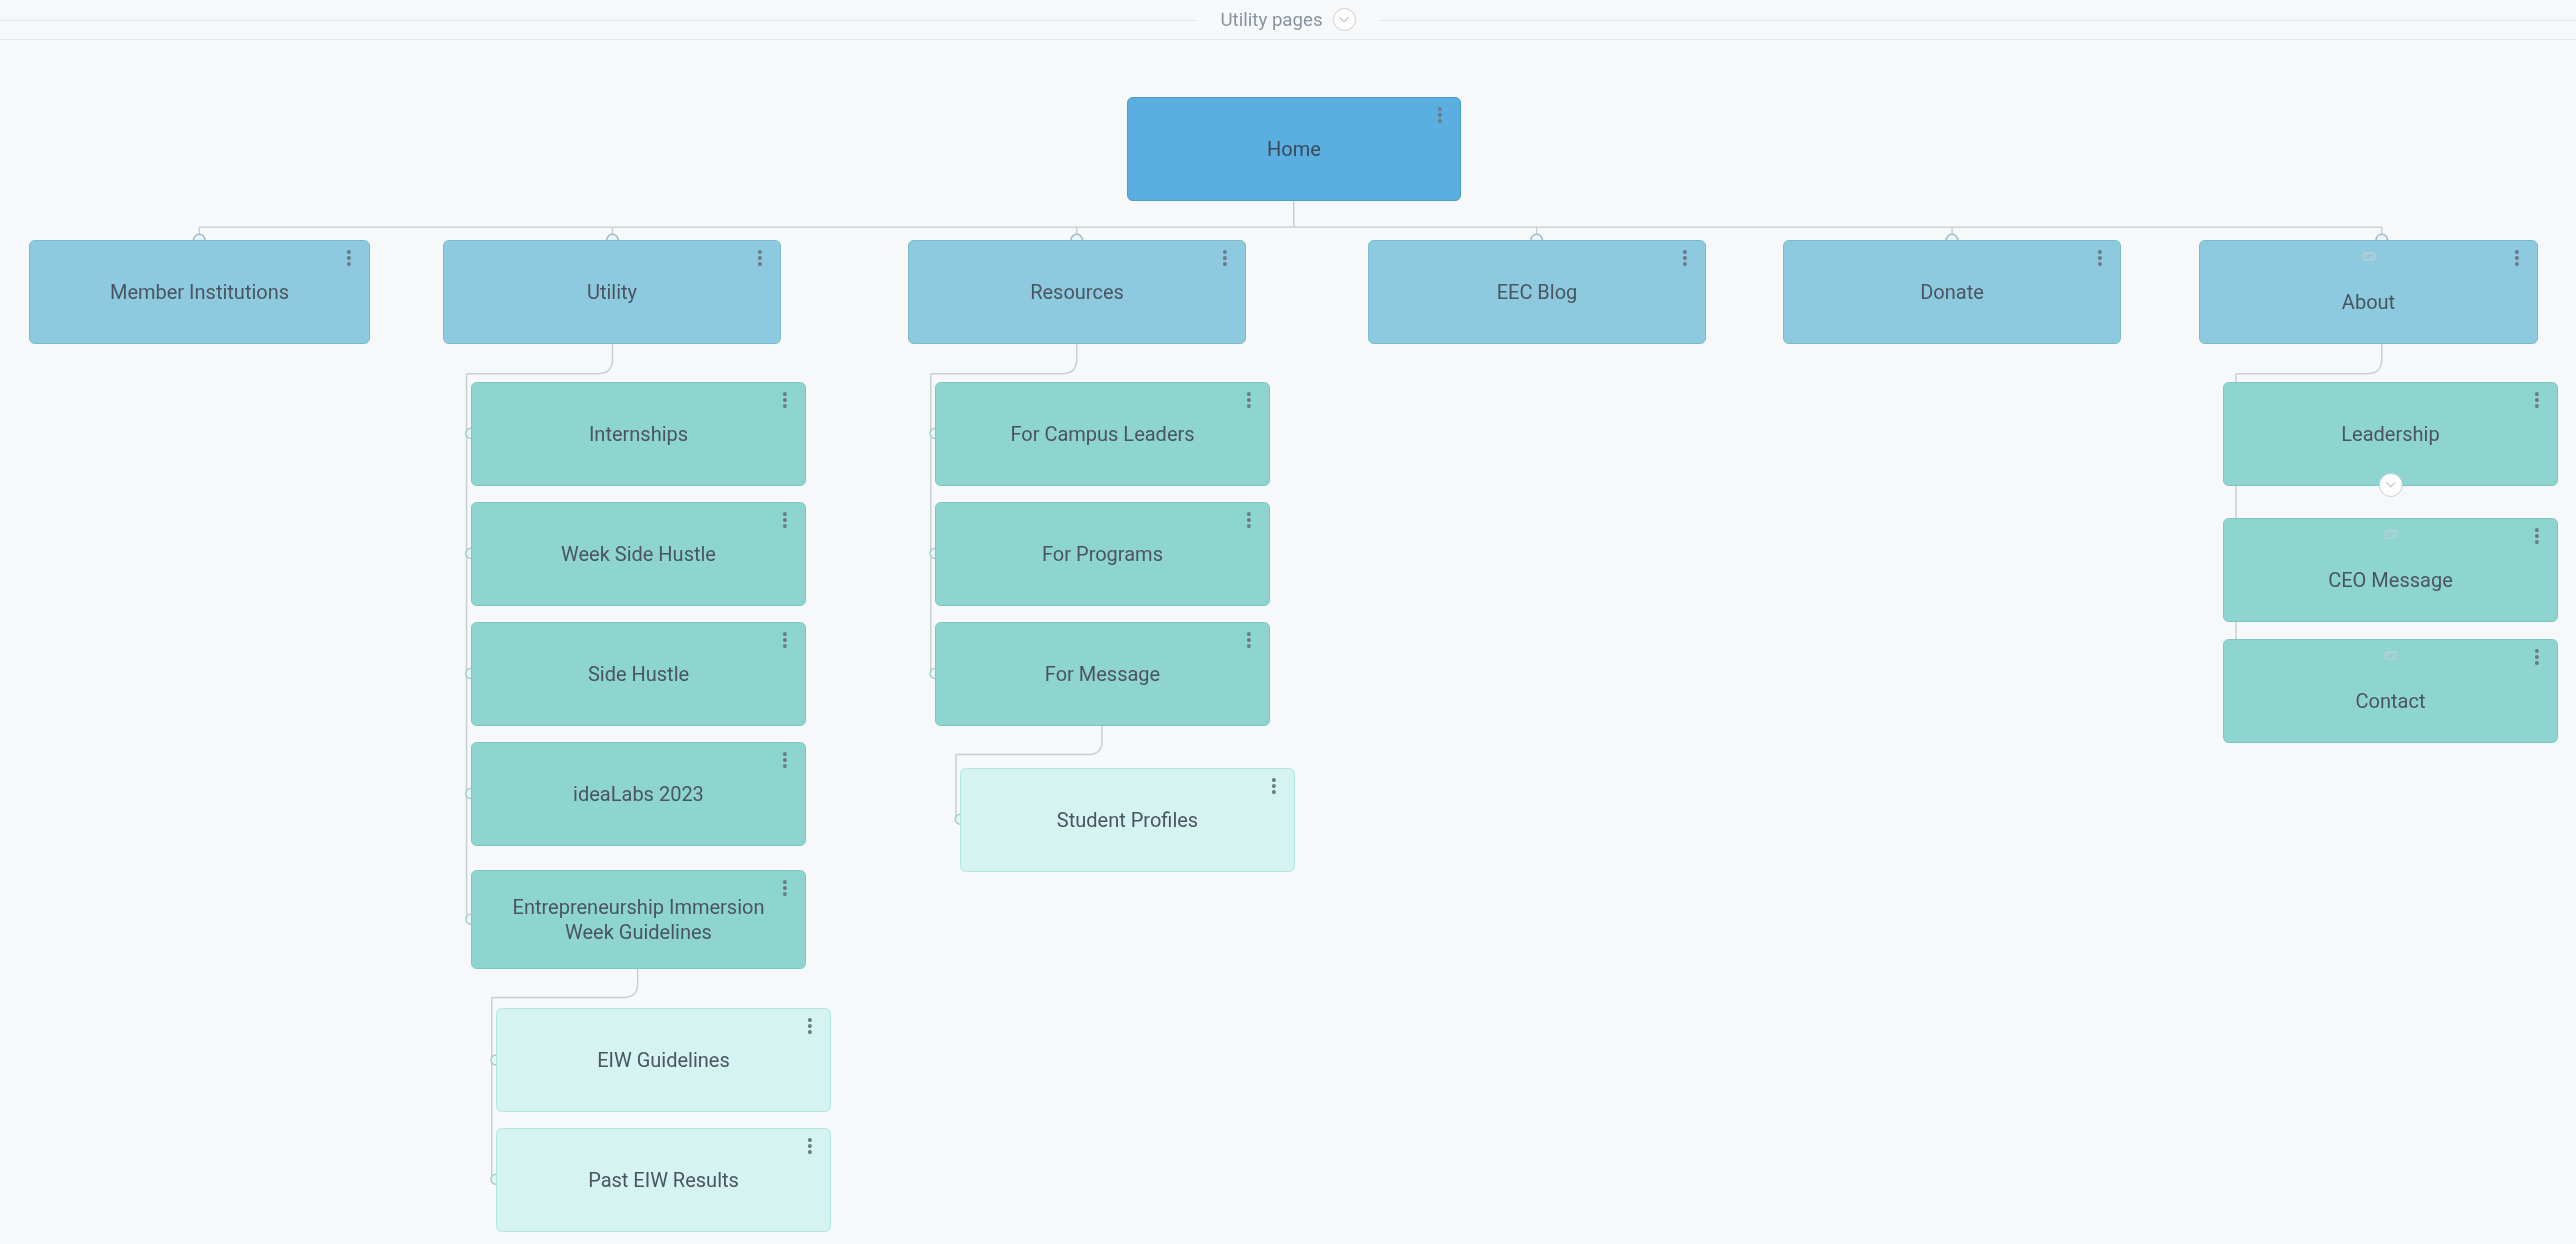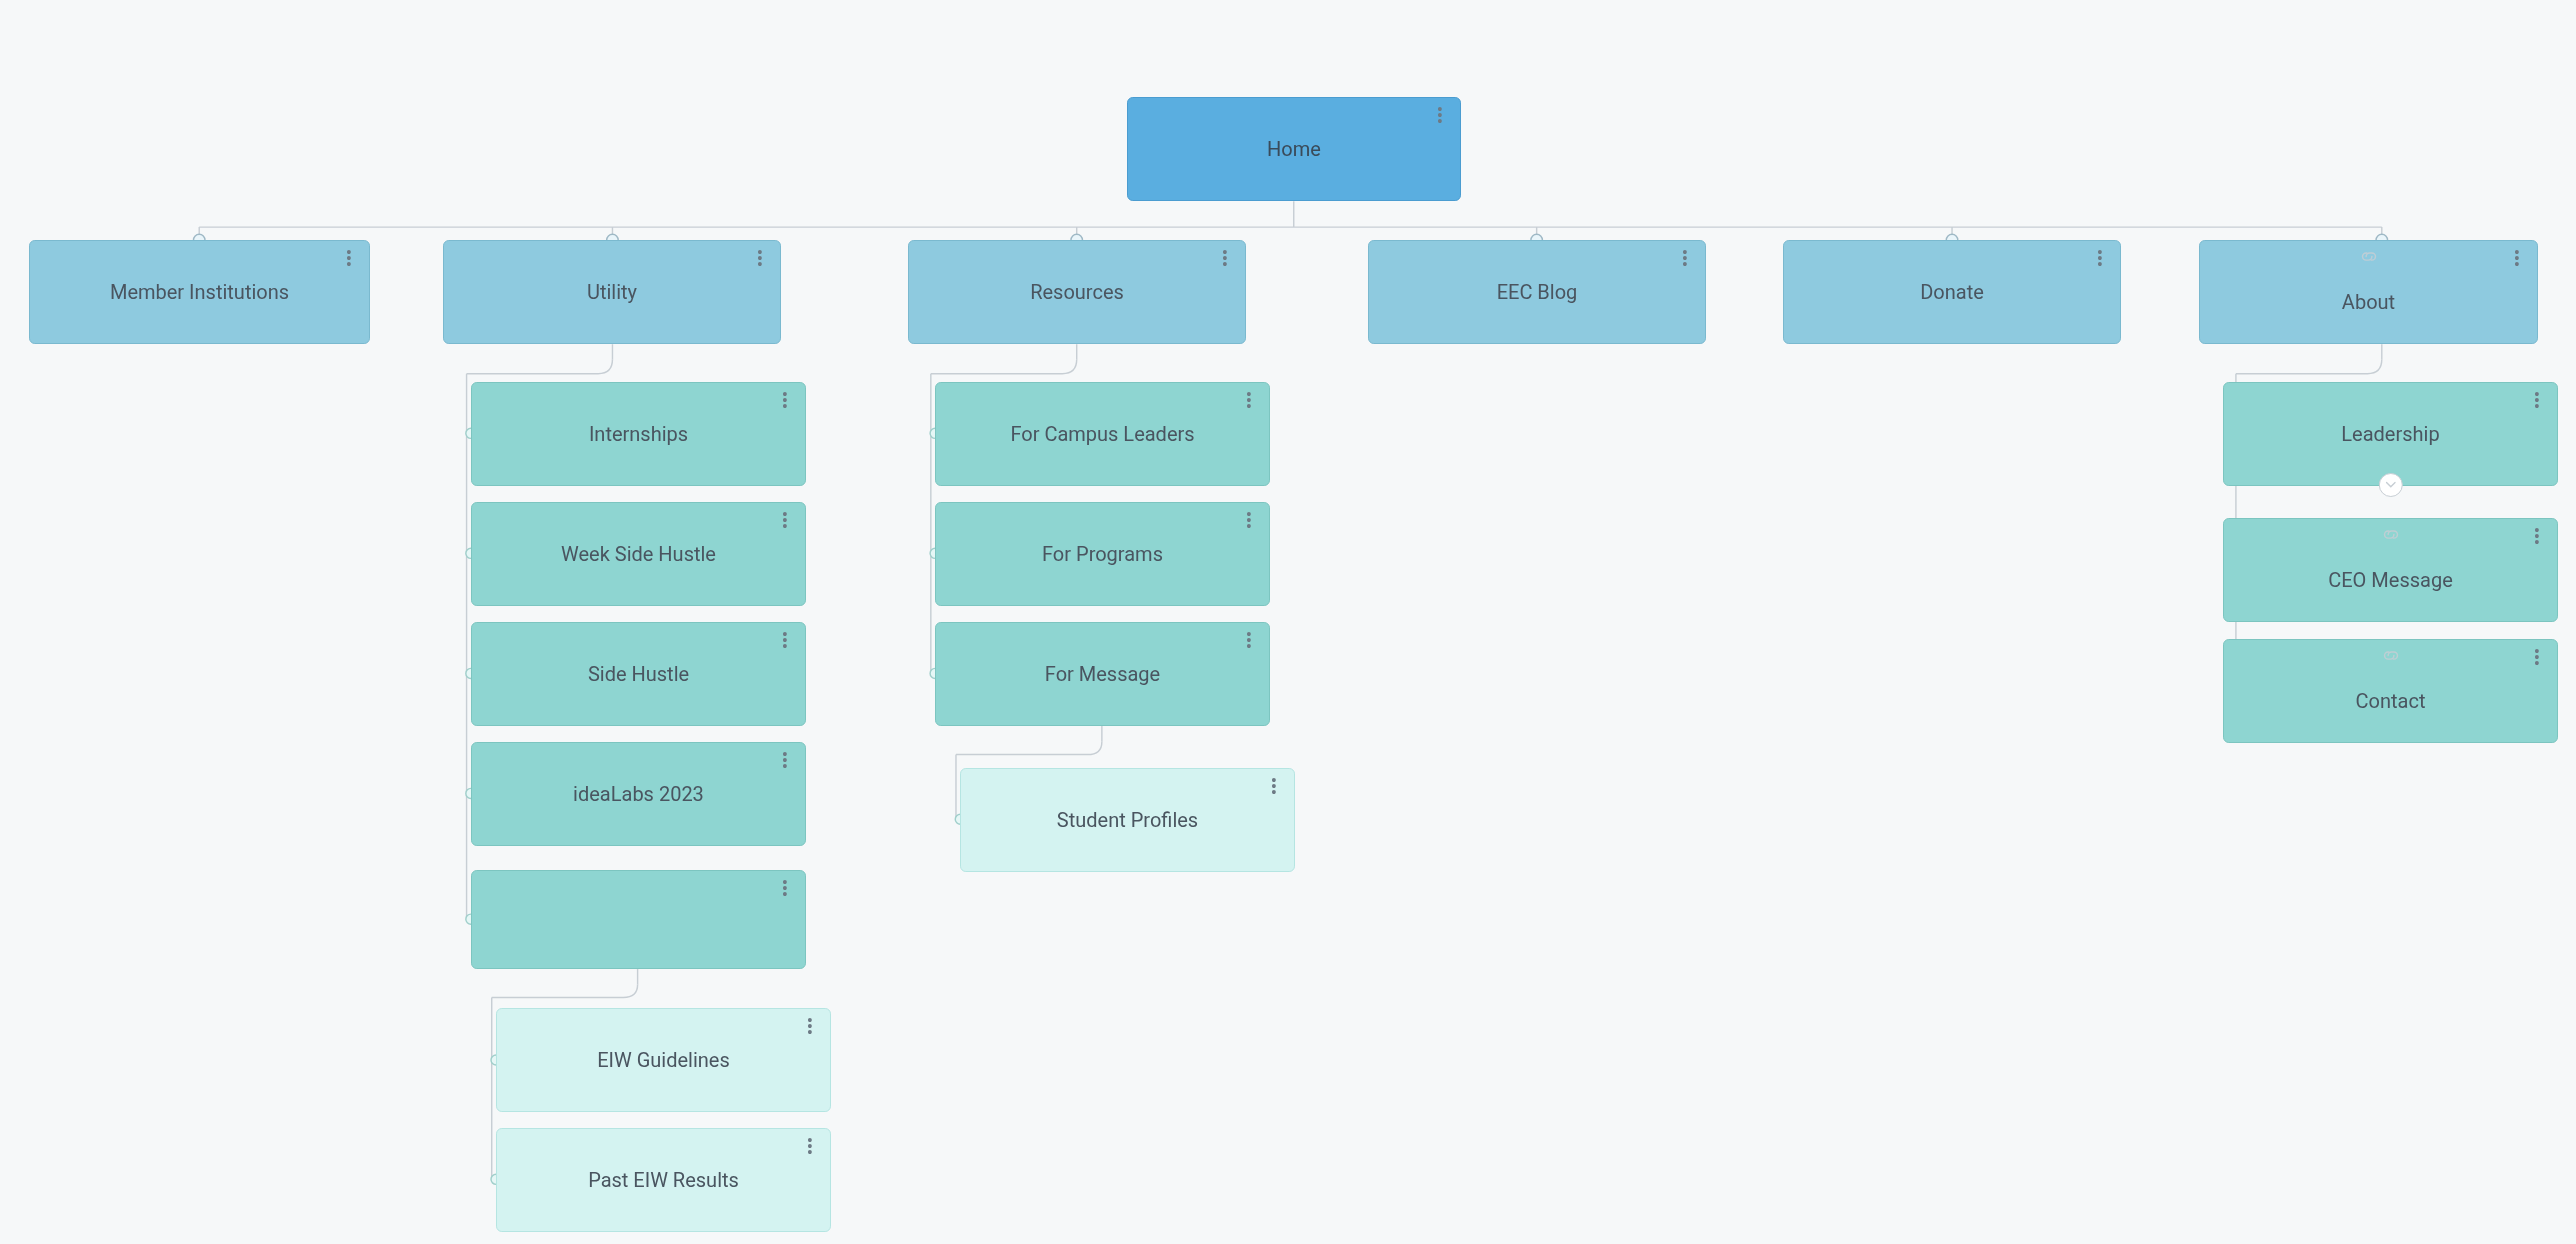--- a/index.html
+++ b/index.html
@@ -115,20 +115,30 @@
     stroke: #9fb9c6;
     stroke-width: 2;
   }
   .port.leaf { fill: #e6f7f6; stroke: #a0cfcb; }
 </style>
 </head>
 <body>
 
 <div class="canvas">
 
+  <div class="utility-bar">
+    <div class="utility-center">
+      <span>Utility pages</span>
+      <span class="chev-circle">
+        <svg width="10" height="7.2" viewBox="0 0 14 10">
+            <path d="M1 2 L7 8 L13 2" stroke="#8a94a0" stroke-width="2" fill="none" stroke-linecap="round"></path>
+          </svg>
+      </span>
+    </div>
+  </div>
 
   <svg class="connectors" viewBox="0 0 3584 1731" width="2576" height="1244">
 
     <path d="M1800 280 V316"></path>
     <path d="M277 316 H3314"></path>
 
     <path d="M277 316 V334"></path>
     <path d="M852 316 V334"></path>
     <path d="M1498 316 V334"></path>
     <path d="M2138 316 V334"></path>
@@ -276,20 +286,21 @@
   </div>
   <div class="node leaf1" style="left:471px; top:742px; width:335px; height:104px;">
     <span>ideaLabs 2023</span>
     <div class="more-icon">
         <span>•</span>
         <span>•</span>
         <span>•</span>
       </div>
   </div>
   <div class="node leaf1" style="left:471px; top:870px; width:335px; height:99px; padding:0 37px;">
+    <span>Entrepreneurship Immersion Week Guidelines</span>
     <div class="more-icon">
         <span>•</span>
         <span>•</span>
         <span>•</span>
       </div>
   </div>
 
   <div class="node leaf2" style="left:496px; top:1008px; width:335px; height:104px;">
     <span>EIW Guidelines</span>
     <div class="more-icon">

